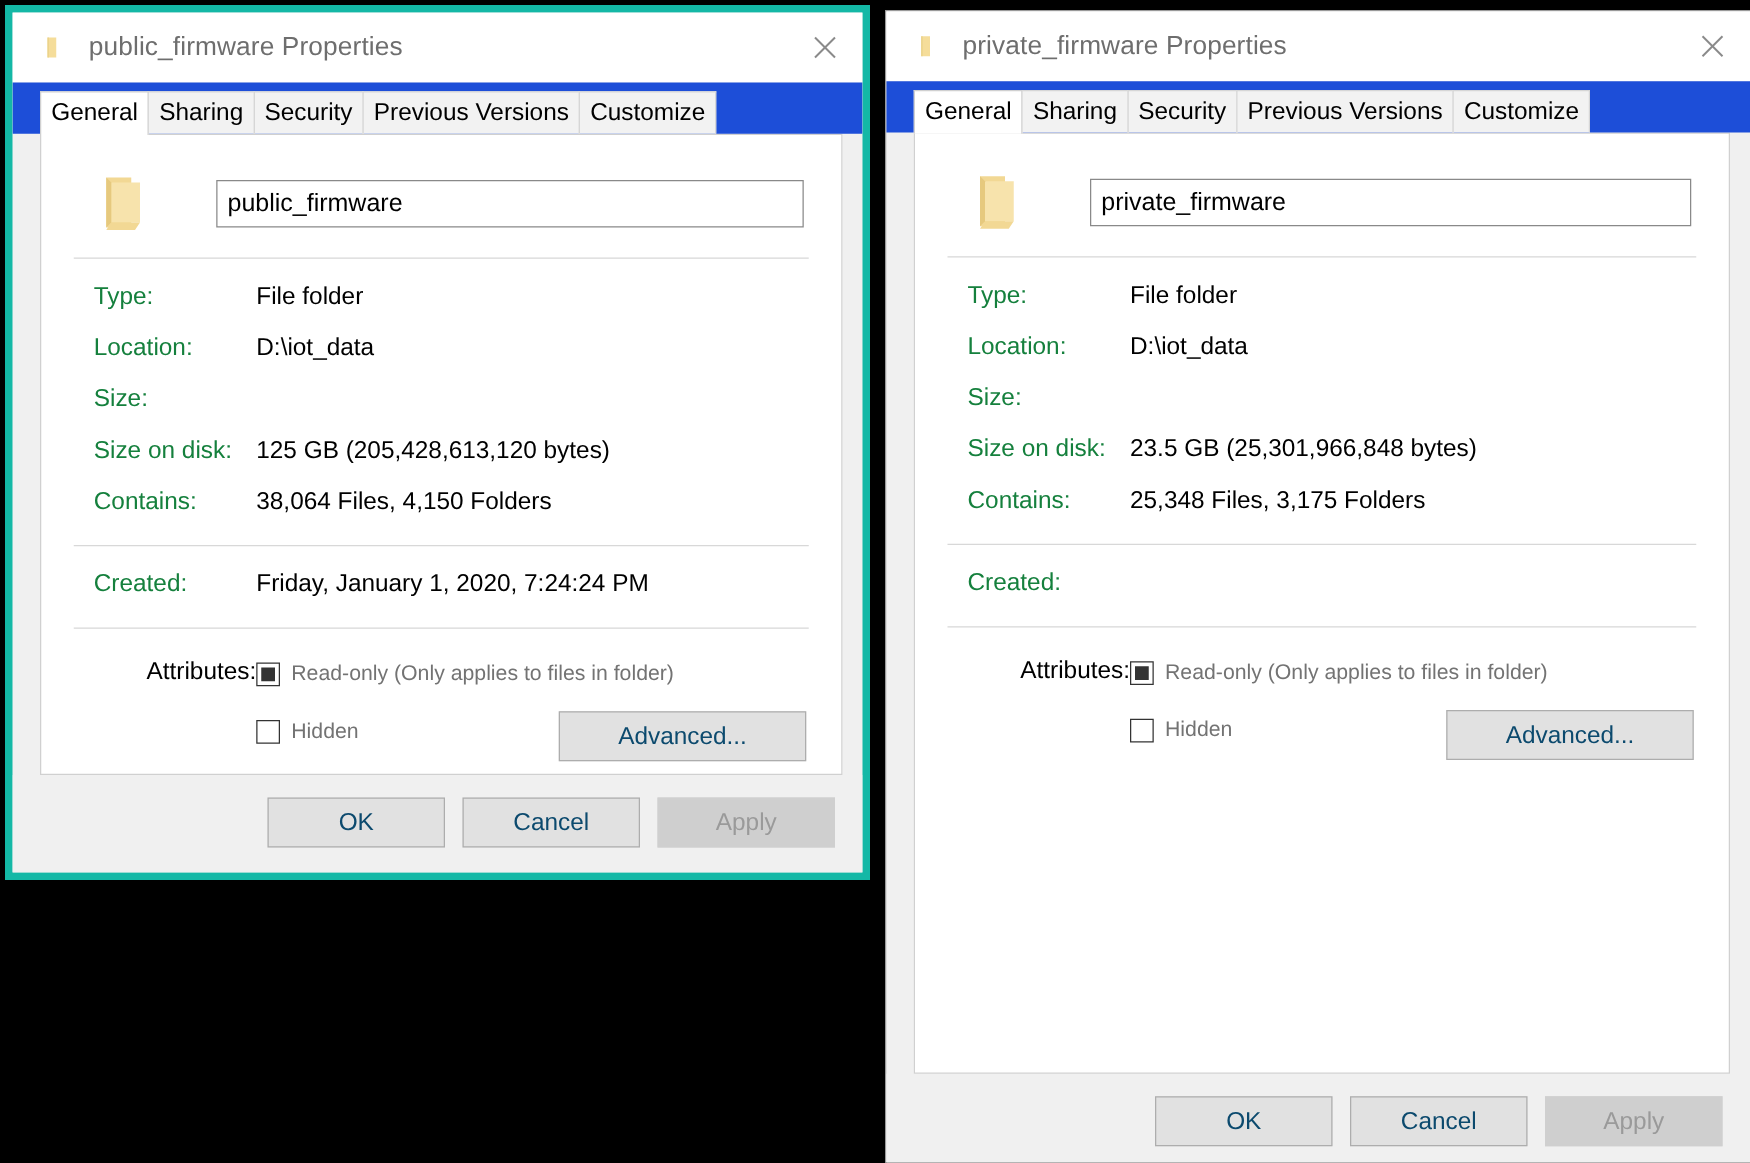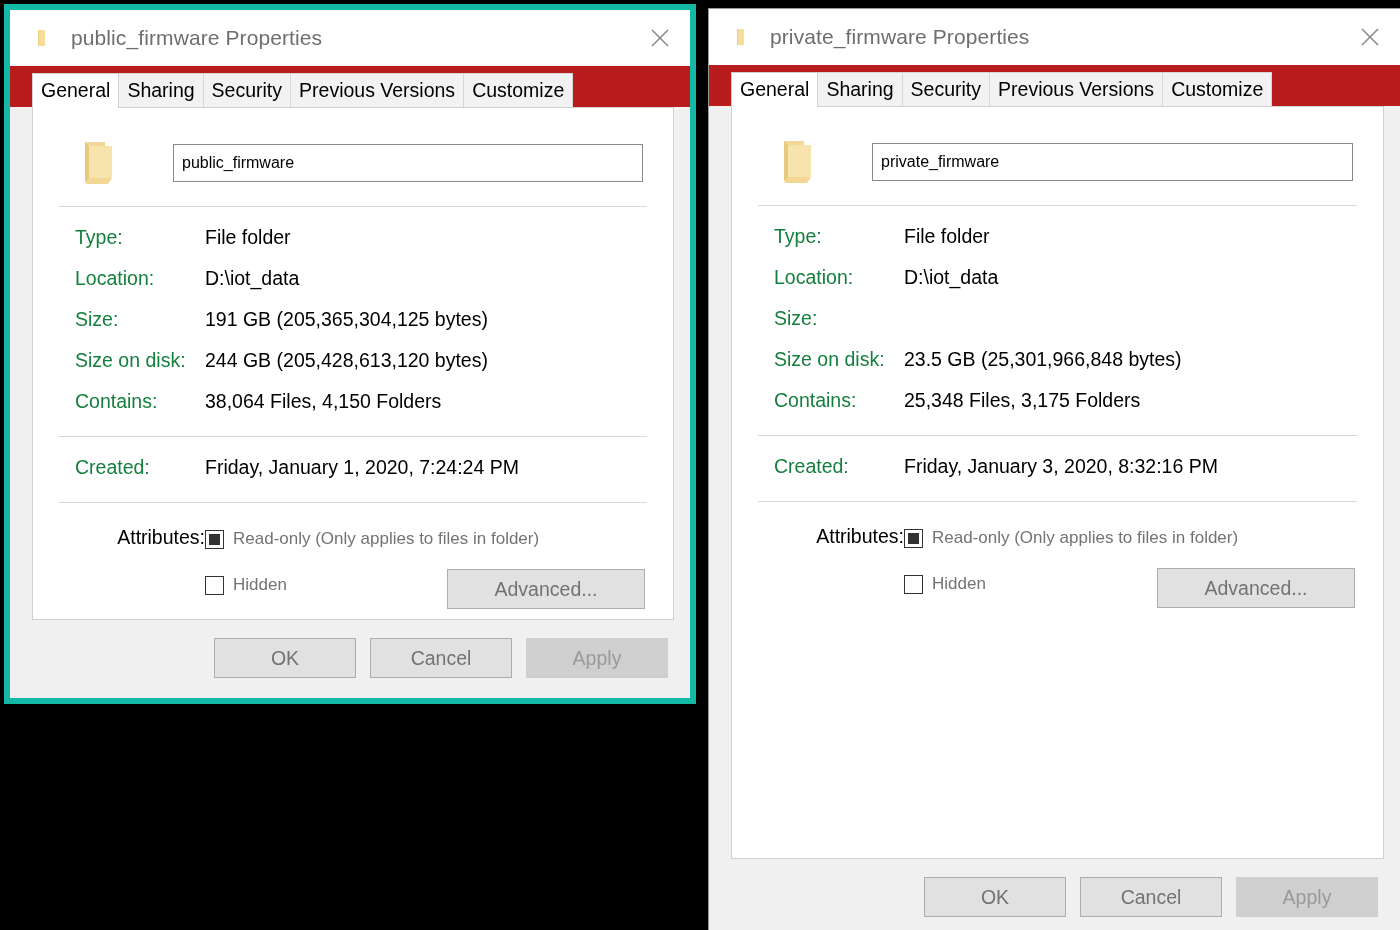--- a/index.html
+++ b/index.html
@@ -82,21 +82,21 @@
     justify-content: center;
   }
   .close-btn svg { display: block; }
 
   
   .tabstrip {
     flex: 0 0 auto;
     padding: 7px 0 0 22px;
     display: flex;
     align-items: flex-end;
-    background: #b91c1c;
+    background: #1d4ed8;
     position: relative;
     z-index: 2;
   }
 
   .tab {
     font-size: 19.5px;
     color: #000000;
     background: #f2f2f2;
     border: 1px solid #d6d6d6;
     border-bottom: none;
@@ -147,21 +147,21 @@
 
   .name-field {
     flex: 1 1 auto;
     height: 38px;
     border: 1px solid #898989;
     background: #ffffff;
     display: flex;
     align-items: center;
     padding-left: 8px;
     box-sizing: border-box;
-    font-size: 16px;
+    font-size: 20px;
     color: #000000;
     margin-right: 6px;
   }
 
   hr.sep {
     border: none;
     border-top: 1px solid #d8d8d8;
     margin: 14px 2px 10px 2px;
   }
 
@@ -243,21 +243,21 @@
   }
 
   .adv-row {
     display: flex;
     align-items: flex-start;
     justify-content: space-between;
   }
 
   .btn {
     font-size: 19.5px;
-    color: #737373;
+    color: #0c4a6e;
     background: #e1e1e1;
     border: 1px solid #adadad;
     padding: 0 12px;
     height: 40px;
     line-height: 38px;
     text-align: center;
     box-sizing: border-box;
     white-space: nowrap;
     font-family: "Liberation Sans", sans-serif;
   }
@@ -340,25 +340,24 @@
         <div class="info-row">
           <div class="info-label">Type:</div>
           <div class="info-value">File folder</div>
         </div>
         <div class="info-row">
           <div class="info-label">Location:</div>
           <div class="info-value">D:\iot_data</div>
         </div>
         <div class="info-row">
           <div class="info-label">Size:</div>
-          <div class="info-value">191 GB (205,365,304,125 bytes)</div>
         </div>
         <div class="info-row">
           <div class="info-label">Size on disk:</div>
-          <div class="info-value">244 GB (205,428,613,120 bytes)</div>
+          <div class="info-value">125 GB (205,428,613,120 bytes)</div>
         </div>
         <div class="info-row">
           <div class="info-label">Contains:</div>
           <div class="info-value">38,064 Files, 4,150 Folders</div>
         </div>
 
         <hr class="sep">
 
         <div class="info-row">
           <div class="info-label">Created:</div>
@@ -454,21 +453,20 @@
         </div>
         <div class="info-row">
           <div class="info-label">Contains:</div>
           <div class="info-value">25,348 Files, 3,175 Folders</div>
         </div>
 
         <hr class="sep">
 
         <div class="info-row">
           <div class="info-label">Created:</div>
-          <div class="info-value">Friday, January 3, 2020, 8:32:16 PM</div>
         </div>
 
         <hr class="sep">
 
         <div class="attr-block">
           <div class="attr-label">Attributes:</div>
           <div class="attr-right">
             <div class="check-line">
               <span class="checkbox mixed"></span>
               <span class="check-label">Read-only (Only applies to files in folder)</span>

